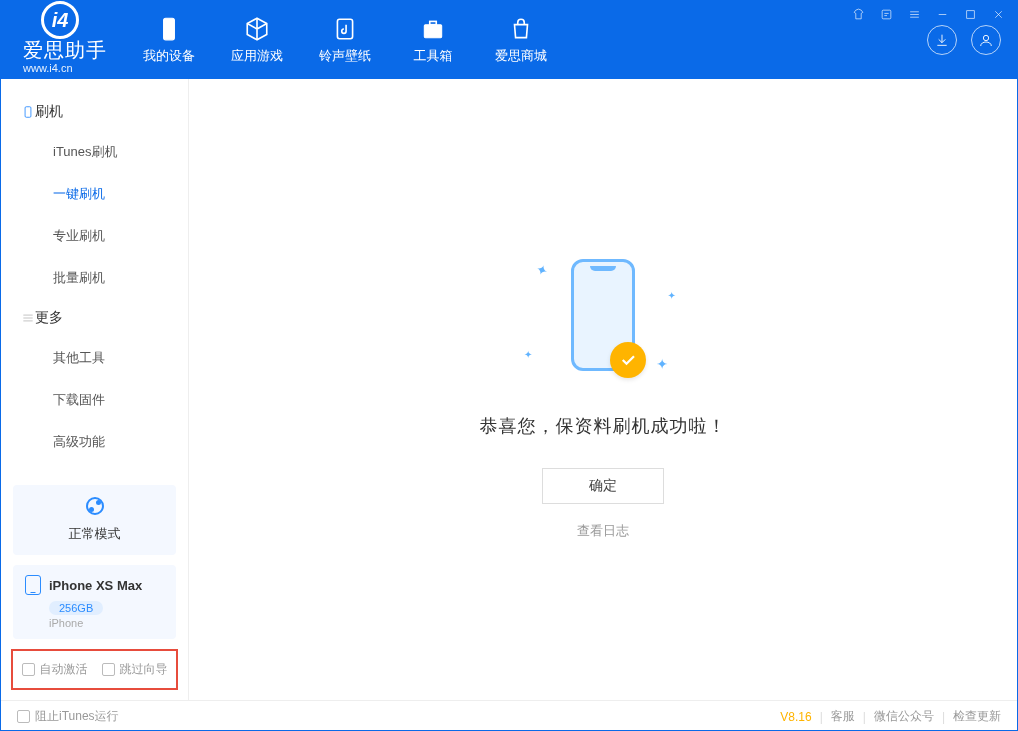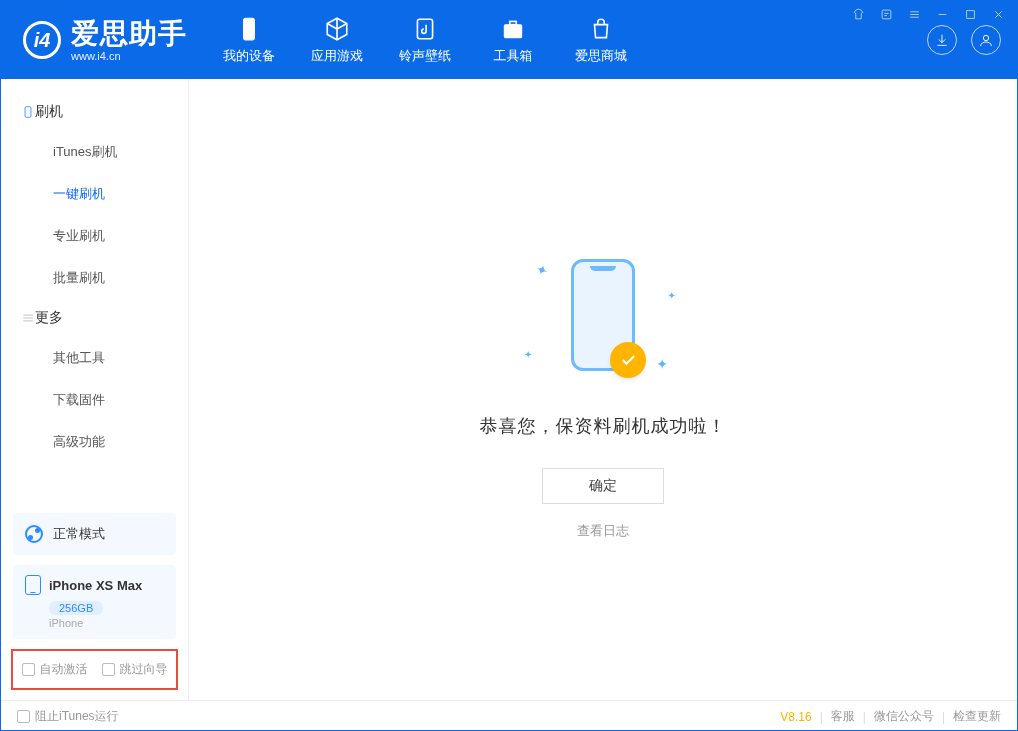--- a/index.html
+++ b/index.html
@@ -1,23 +1,23 @@
 <!DOCTYPE html>
 <html><head>
 <meta charset="utf-8">
 <style>
 * { margin: 0; padding: 0; box-sizing: border-box; font-family: "Microsoft YaHei", Arial, sans-serif; }
 body { background: #fff; width: 1018px; height: 731px; overflow: hidden; border: 1px solid #0a6ae8; }
 
 
 .header { background: linear-gradient(180deg, #0a6ae8 0%, #0a6ae8 100%); height: 78px; display: flex; align-items: stretch; color: #fff; }
-.logo-block { display: flex; align-items: center; padding: 0 18px 0 22px; }
+.logo-block { display: flex; align-items: center; padding: 0 18px 0 22px; flex-direction: column; }
 .logo-circle { width: 38px; height: 38px; border: 3px solid #fff; border-radius: 50%; display: flex; align-items: center; justify-content: center; font-size: 20px; font-weight: bold; font-style: italic; margin-right: 10px; }
 .logo-text { line-height: 1.15; }
-.logo-title { font-size: 28px; font-weight: 700; letter-spacing: 1px; }
+.logo-title { font-size: 20px; font-weight: 400; letter-spacing: 1px; }
 .logo-sub { font-size: 11px; opacity: 0.9; }
 
 .nav { display: flex; align-items: stretch; }
 .nav-item { width: 88px; display: flex; flex-direction: column; align-items: center; justify-content: center; gap: 5px; cursor: pointer; font-size: 13px; }
 .nav-item.active { background: rgba(255,255,255,0.12); }
 .nav-icon { width: 26px; height: 26px; display: flex; align-items: center; justify-content: center; }
 .nav-icon svg { width: 26px; height: 26px; fill: #fff; stroke: #fff; }
 
 .spacer { flex: 1; }
 .header-right { display: flex; align-items: center; gap: 14px; padding-right: 16px; }
@@ -31,21 +31,21 @@
 
 .body { display: flex; height: calc(731px - 78px - 30px - 2px); }
 .sidebar { width: 188px; border-right: 1px solid #eee; display: flex; flex-direction: column; }
 .side-section { padding: 14px 0 0 0; }
 .side-heading { display: flex; align-items: center; padding: 10px 20px; font-size: 14px; color: #333; }
 .side-heading .h-icon { width: 14px; height: 14px; }
 .side-item { padding: 12px 20px 12px 52px; font-size: 13px; color: #555; cursor: pointer; }
 .side-item.active { color: #0a6ae8; }
 
 .side-bottom { margin-top: auto; }
-.mode-box { margin: 0 12px 10px; background: #f4f8ff; border-radius: 4px; padding: 12px 12px; display: flex; align-items: center; gap: 10px; font-size: 13px; color: #333; }
+.mode-box { margin: 0 12px 10px; background: #f4f8ff; border-radius: 4px; padding: 12px 12px; display: flex; align-items: center; gap: 10px; font-size: 13px; color: #333; flex-direction: column; }
 .mode-icon { width: 18px; height: 18px; border: 2px solid #2b8cff; border-radius: 50%; position: relative; }
 .mode-icon::before, .mode-icon::after { content: ''; position: absolute; background: #2b8cff; border-radius: 50%; width: 5px; height: 5px; }
 .mode-icon::before { top: 1px; left: 8px; }
 .mode-icon::after { bottom: 1px; right: 8px; }
 
 .device-box { margin: 0 12px 10px; background: #f4f8ff; border-radius: 4px; padding: 10px 12px; }
 .device-row { display: flex; align-items: center; gap: 8px; }
 .device-icon { width: 16px; height: 20px; border: 1.5px solid #2b8cff; border-radius: 3px; position: relative; }
 .device-icon::after { content: ''; position: absolute; bottom: 1px; left: 50%; transform: translateX(-50%); width: 5px; height: 1.5px; background: #2b8cff; }
 .device-name { font-size: 13px; font-weight: bold; color: #333; }

